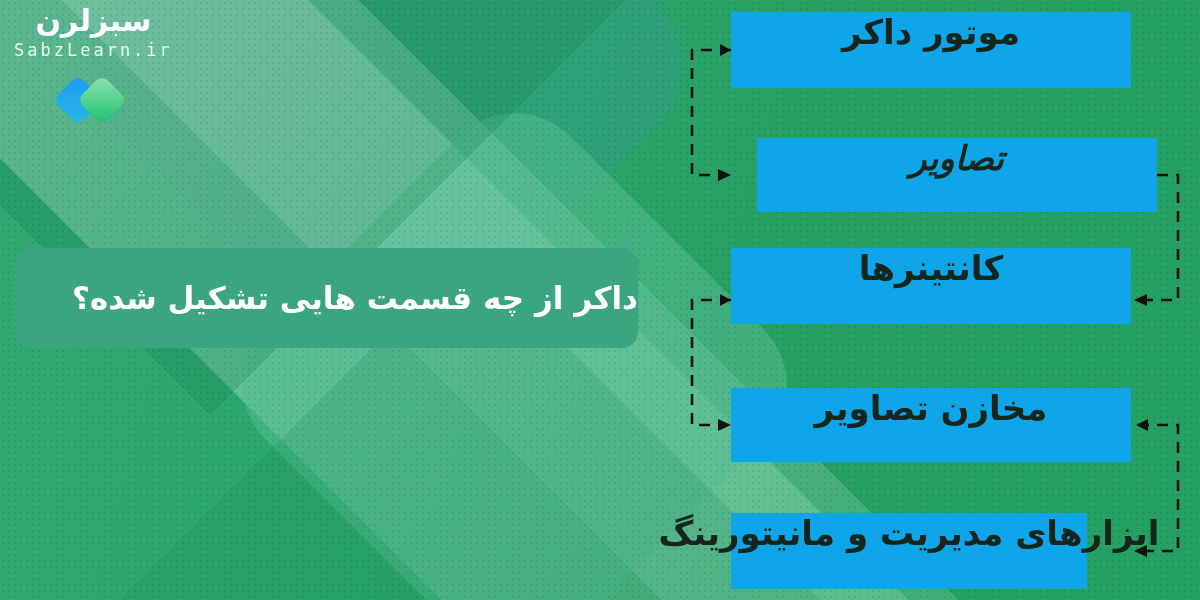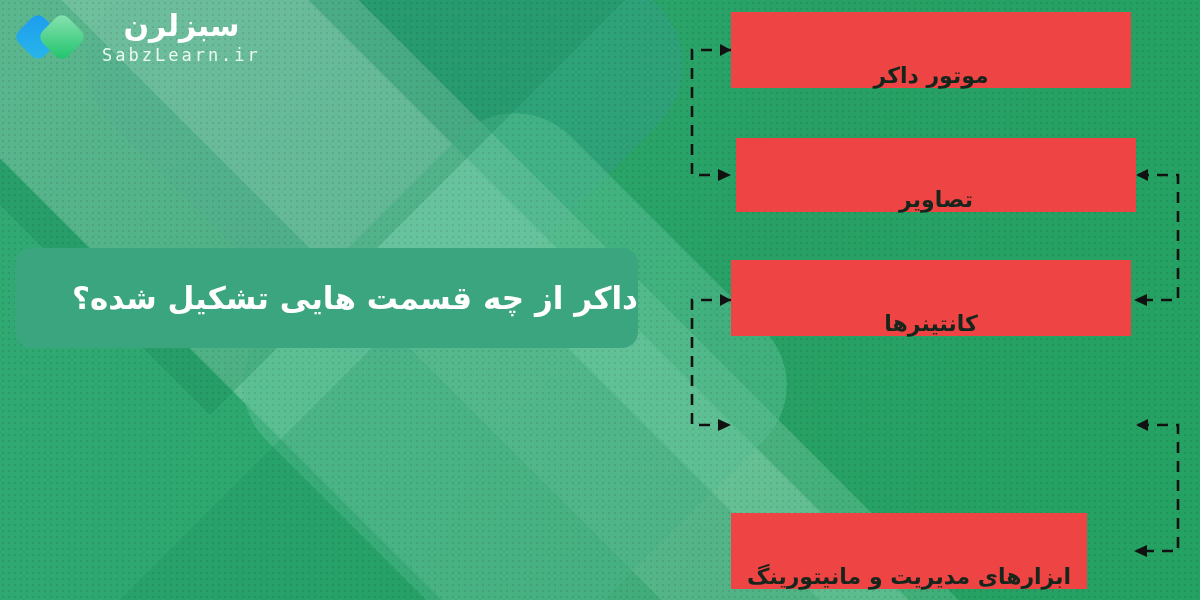--- a/index.html
+++ b/index.html
@@ -82,20 +82,21 @@
     background-size:6px 6px;
     background-position:0 0;
     pointer-events:none;
   }
 
   
   .logo{
     position:absolute;left:14px;top:6px;
     display:flex;align-items:center;gap:10px;
     direction:rtl;
+    flex-direction:column;
   }
   .logo-text{display:flex;flex-direction:column;align-items:center;line-height:1;}
   .logo-fa{
     color:#ffffff;font-weight:bold;font-size:30px;letter-spacing:1px;
     font-family:"DejaVu Sans","Liberation Sans",sans-serif;
   }
   .logo-en{
     color:#eafaf0;font-size:17px;letter-spacing:3px;margin-top:6px;
     font-family:"DejaVu Sans Mono","Liberation Mono",monospace;
   }
@@ -121,31 +122,31 @@
     direction:rtl;
   }
   .title-text{
     color:#ffffff;font-size:31px;font-weight:bold;letter-spacing:0px;
     white-space:nowrap;
   }
 
   
   .node{
     position:absolute;
-    background:#ef4444;
-    display:flex;align-items:flex-end;justify-content:center;
+    background:#0ea5e9;
+    display:flex;align-items:flex-start;justify-content:center;
     direction:rtl;
     color:#16261c;
-    font-size:22px;
+    font-size:34px;
     font-weight:bold;
     white-space:nowrap;
   }
   #node0{left:731px;top:12px;width:400px;height:76px;}
-  #node1{left:736px;top:138px;width:400px;height:74px;}
-  #node2{left:731px;top:260px;width:400px;height:76px;}
+  #node1{left:757px;top:138px;width:400px;height:74px;font-style:italic;}
+  #node2{left:731px;top:248px;width:400px;height:76px;}
   #node3{left:731px;top:388px;width:400px;height:74px;}
   #node4{left:731px;top:513px;width:356px;height:76px;}
 
   
   .conn{position:absolute;pointer-events:none;}
   .conn svg{display:block;overflow:visible;}
 
   
   .node span,.title-text,.logo-fa,.logo-en{user-select:text;}
 </style>
@@ -212,17 +213,20 @@
 
   <div class="node" id="node0">
     <span>موتور داکر</span>
   </div>
   <div class="node" id="node1">
     <span>تصاویر</span>
   </div>
   <div class="node" id="node2">
     <span>کانتینرها</span>
   </div>
+  <div class="node" id="node3">
+    <span>مخازن تصاویر</span>
+  </div>
   <div class="node" id="node4">
     <span>ابزارهای مدیریت و مانیتورینگ</span>
   </div>
 
 </div>
 
 </body></html>

